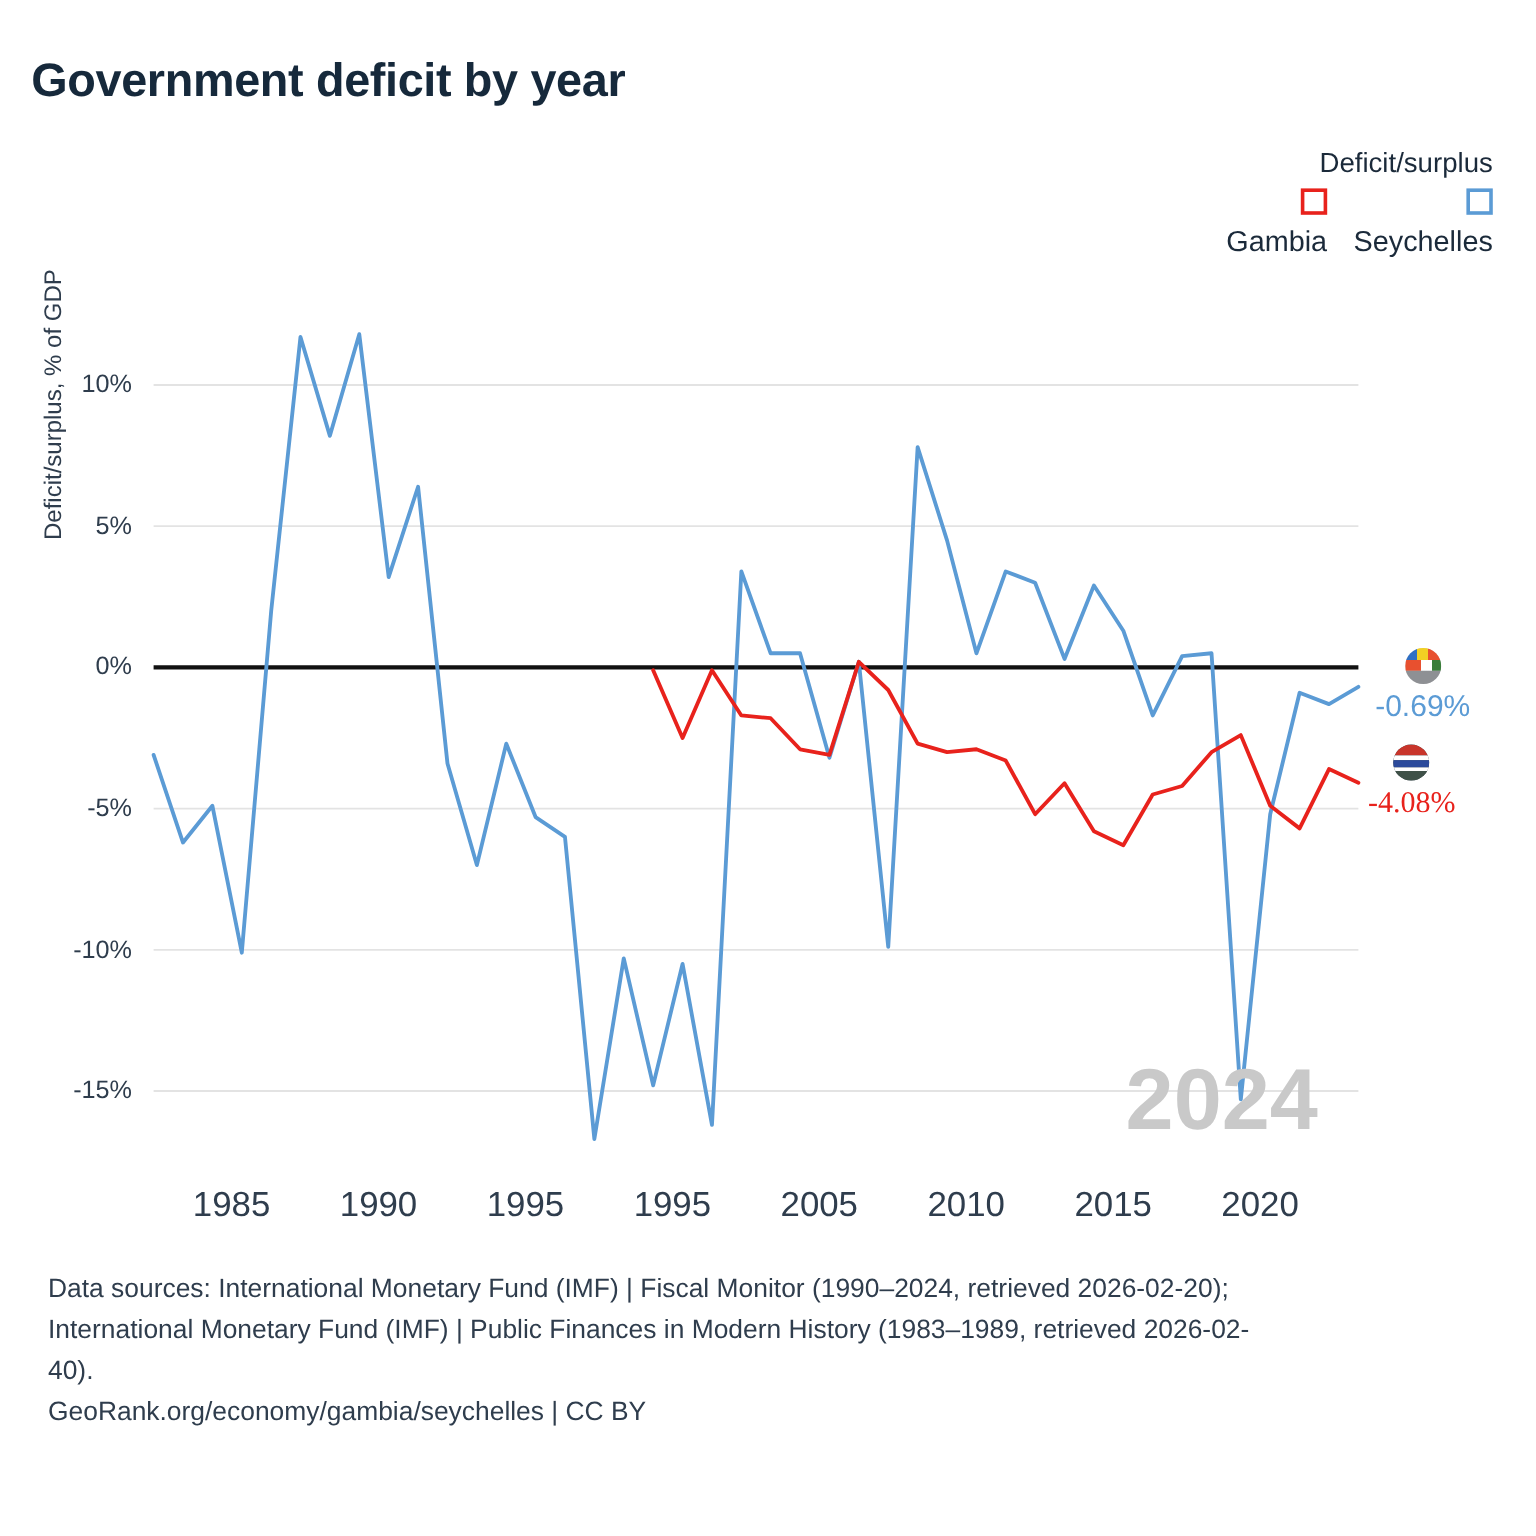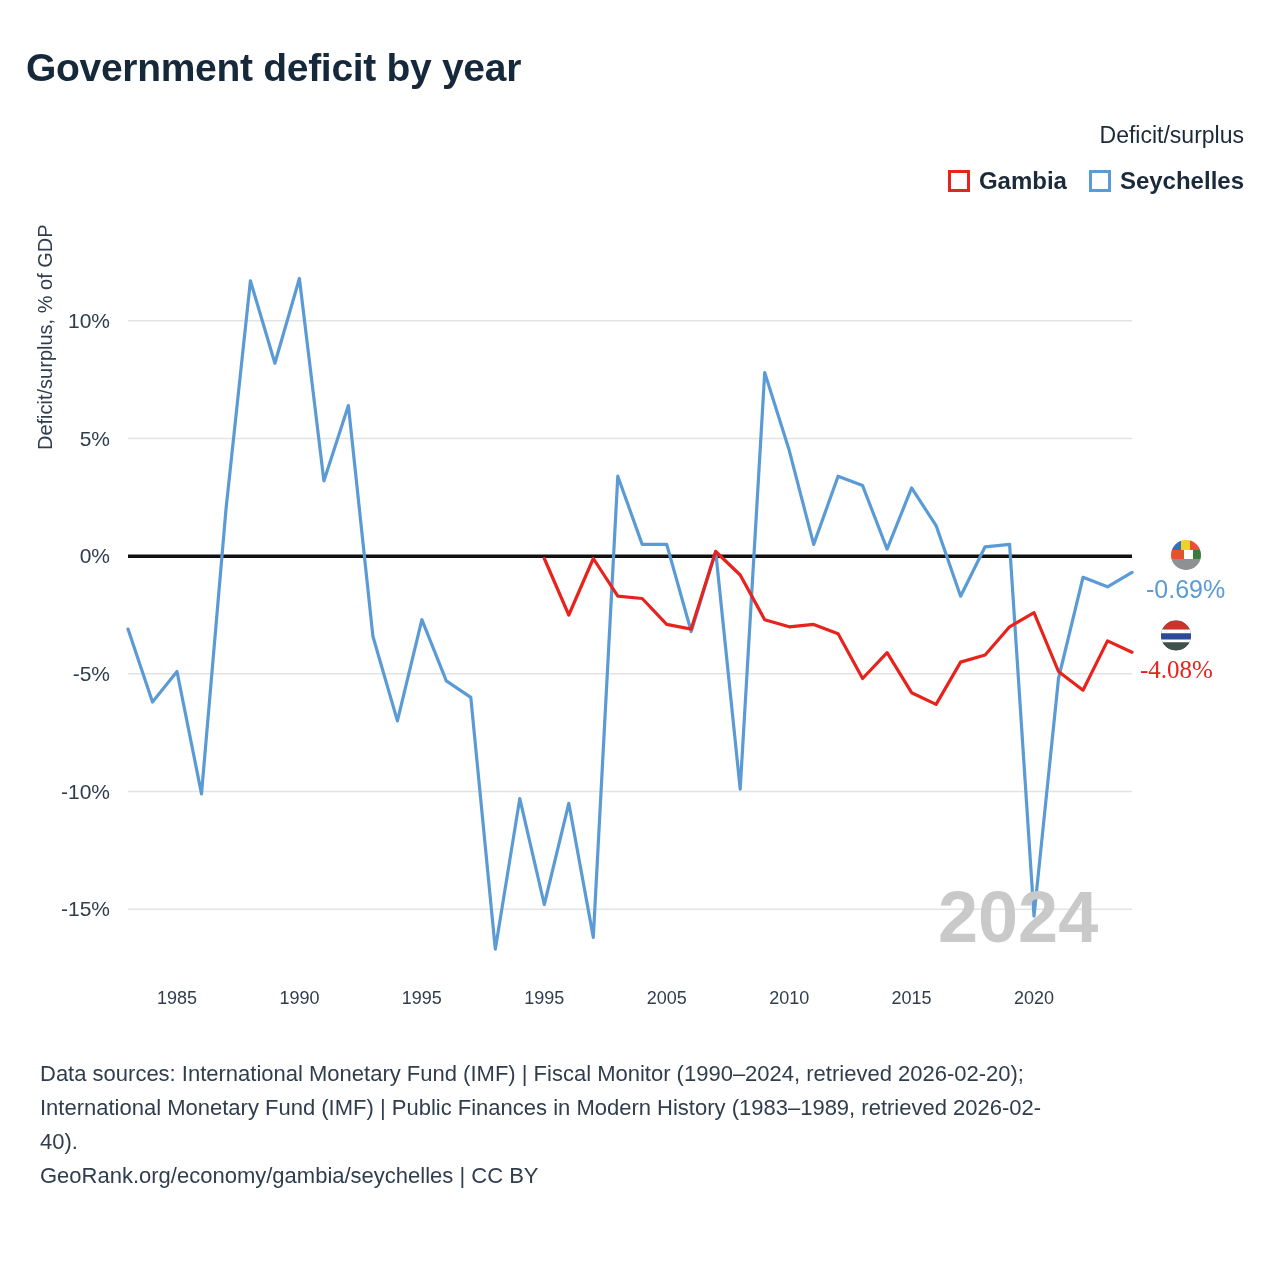--- a/index.html
+++ b/index.html
@@ -30,36 +30,35 @@
   }
   .legend {
     position: absolute;
     right: 36px;
     top: 122px;
     text-align: right;
   }
   .legend-title {
     font-size: 23px;
     color: #1b2a3a;
-    margin-bottom: 18px;
+    margin-bottom: 8px;
     text-align: right;
   }
   .legend-items {
     display: flex;
     flex-direction: row;
     justify-content: flex-end;
     align-items: center;
     gap: 22px;
   }
   .legend-item {
     display: flex;
-    flex-direction: row;
-    align-items: center;
+    flex-direction: column;
+    align-items: flex-end;
     gap: 9px;
-    font-weight: bold;
   }
   .legend-swatch {
     width: 22px;
     height: 22px;
     background: #ffffff;
     border: 3px solid #000;
     box-sizing: border-box;
   }
   .legend-label {
     font-size: 24px;
@@ -88,24 +87,25 @@
     position: absolute;
     right: 0;
     font-size: 21px;
     color: #2f3d4d;
     text-align: right;
     width: 100px;
     transform: translateY(-50%);
   }
   .x-tick-label {
     position: absolute;
-    font-size: 18px;
+    font-size: 29px;
     color: #2f3d4d;
     text-align: right;
     transform: translateX(-50%);
+    margin-left: 16px;
   }
   .watermark-year {
     position: absolute;
     font-size: 72px;
     font-weight: bold;
     color: #c9c9c9;
     left: 938px;
     top: 876px;
   }
   .endpoint {

